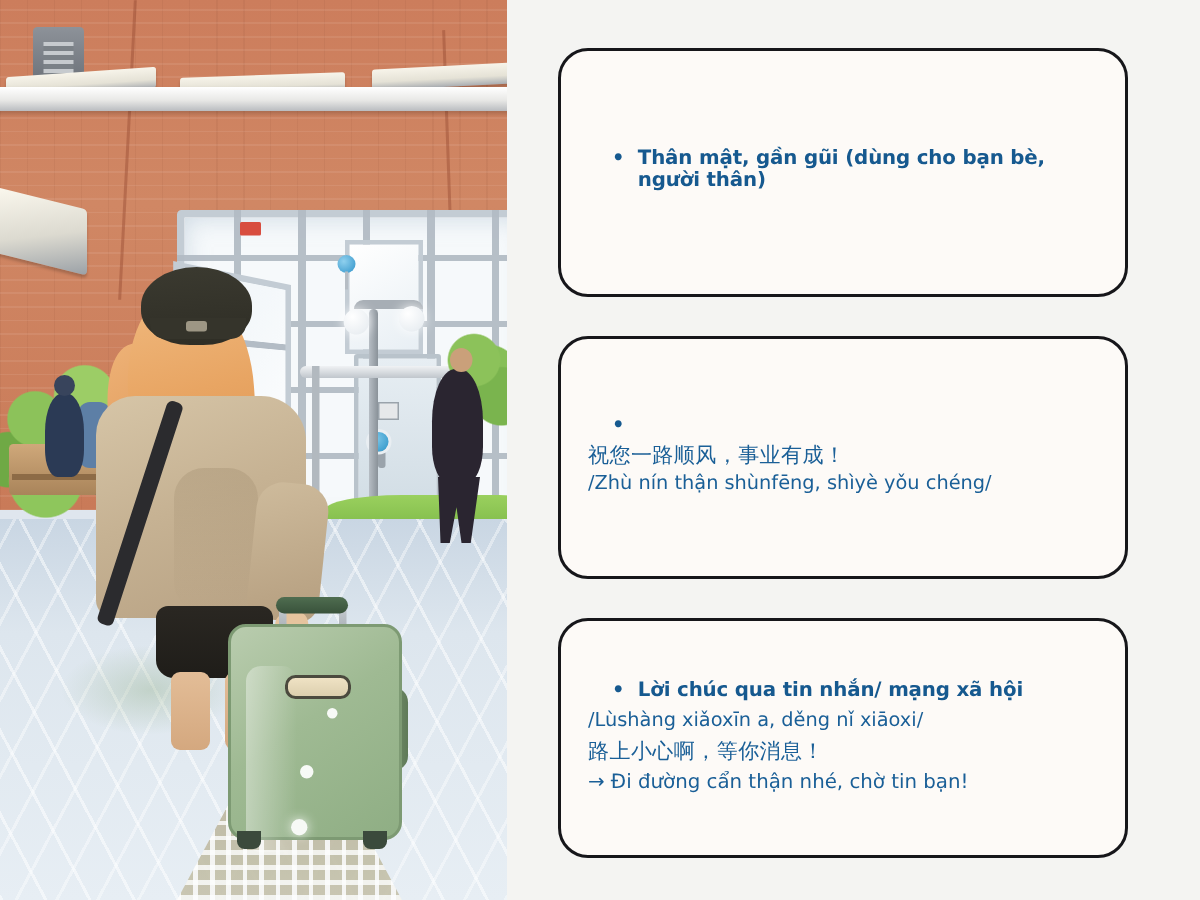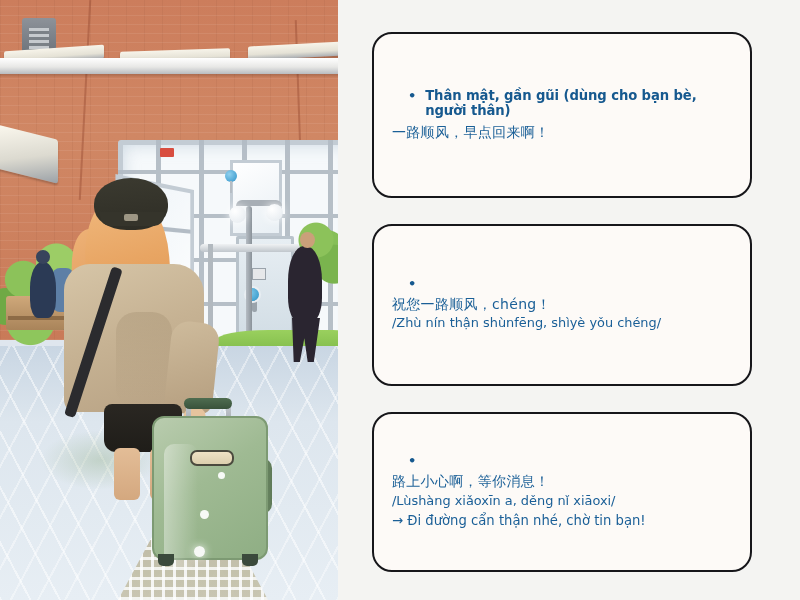--- a/index.html
+++ b/index.html
@@ -514,39 +514,39 @@
   </div>
 
   <div class="content">
 
     <div class="card card-1">
       <div class="card-inner">
         <div class="heading">
           <span class="bullet">•</span>
           <span>Thân mật, gần gũi (dùng cho bạn bè, người thân)</span>
         </div>
-        <div class="line line-cn">一路顺风，早点回来啊！</div>
       </div>
     </div>
 
     <div class="card card-2">
       <div class="card-inner">
         <div class="heading">
           <span class="bullet">•</span>
         </div>
-        <div class="line line-cn">祝您一路顺风，chéng！</div>
+        <div class="line line-cn">祝您一路顺风，事业有成！</div>
         <div class="line line-py">/Zhù nín thận shùnfēng, shìyè yǒu chéng/</div>
       </div>
     </div>
 
     <div class="card card-3">
       <div class="card-inner">
         <div class="heading">
           <span class="bullet">•</span>
+          <span>Lời chúc qua tin nhắn/ mạng xã hội</span>
         </div>
+        <div class="line line-py">/Lùshàng xiǎoxīn a, děng nǐ xiāoxi/</div>
         <div class="line line-cn">路上小心啊，等你消息！</div>
-        <div class="line line-py">/Lùshàng xiǎoxīn a, děng nǐ xiāoxi/</div>
         <div class="line line-vi">→ Đi đường cẩn thận nhé, chờ tin bạn!</div>
       </div>
     </div>
 
   </div>
 </div>
 
 </body></html>

